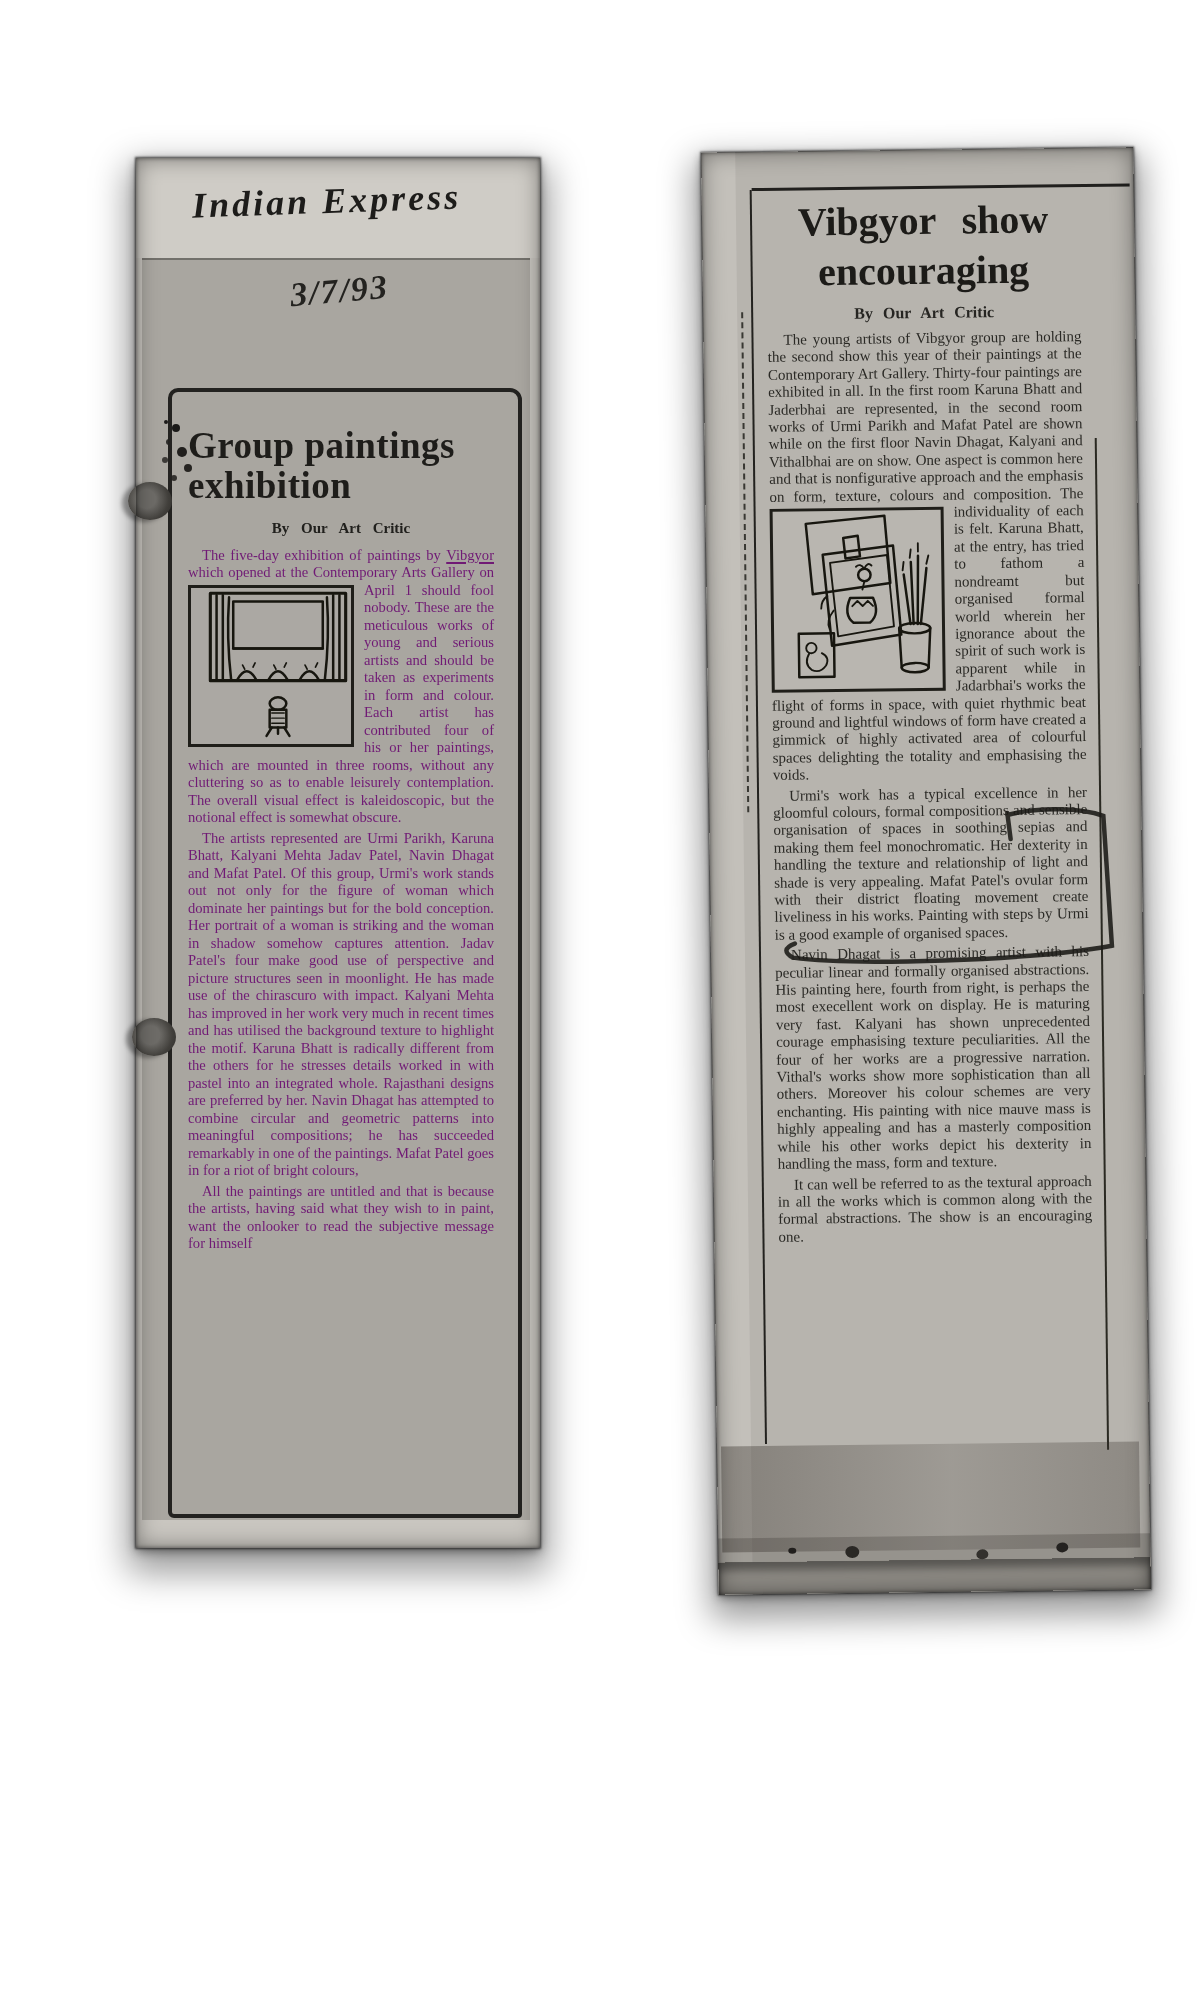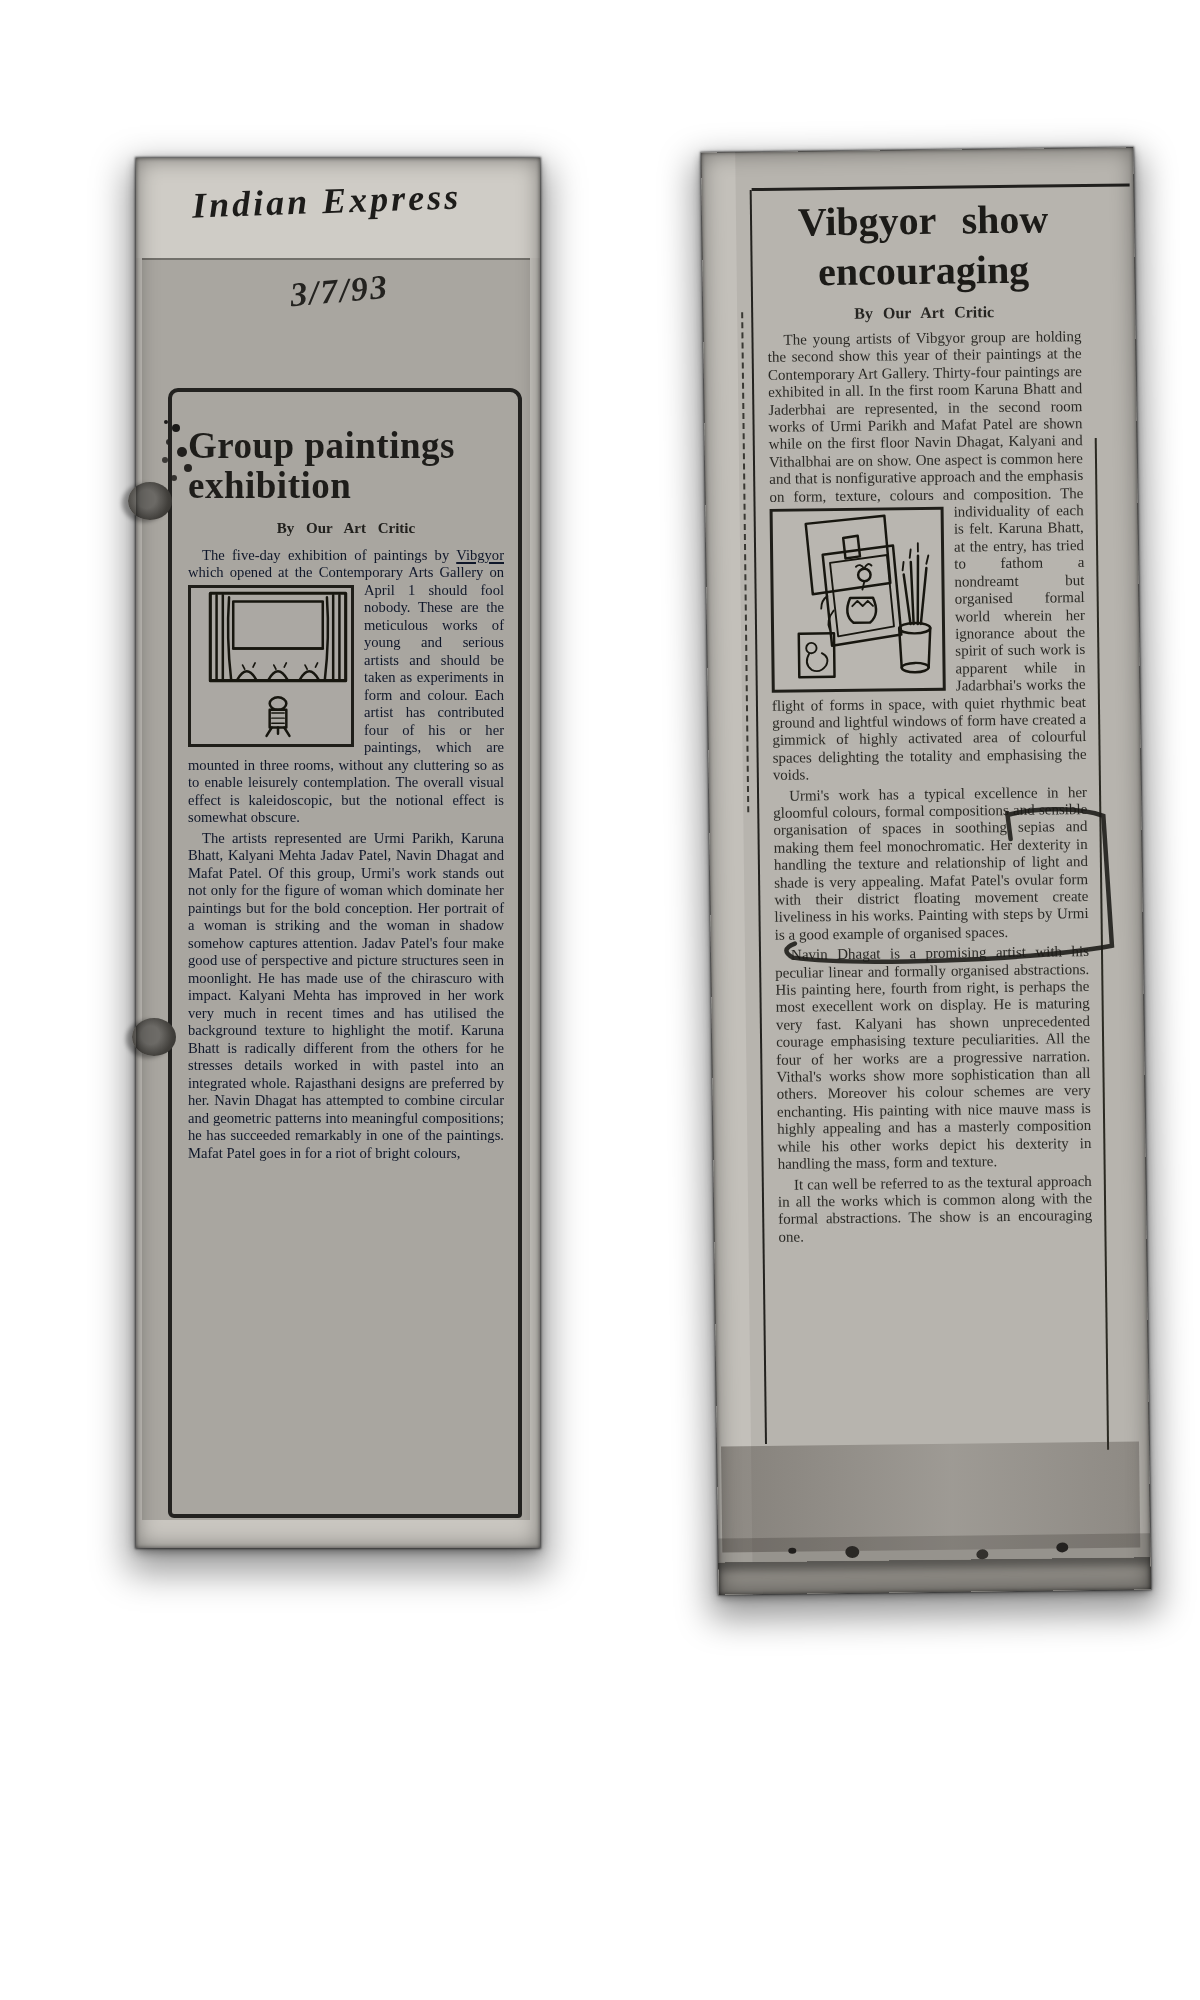--- a/index.html
+++ b/index.html
@@ -14,24 +14,24 @@
   
   #clip-left{left:136px;top:158px;width:404px;height:1390px;background:#c9c6c0;}
   .lc-hand{position:absolute;top:0;left:0;right:0;height:100px;background:#cfccc6;}
   .lc-hand .hw{position:absolute;left:56px;top:22px;font-style:italic;font-weight:bold;
                font-size:36px;letter-spacing:3px;color:#1d1c1a;transform:rotate(-2deg);}
   .lc-news{position:absolute;top:100px;left:6px;right:10px;bottom:28px;background:#a9a6a0;
            border-top:2px solid rgba(70,68,64,.55);}
   .lc-date{position:absolute;top:12px;left:148px;font-style:italic;font-weight:bold;
            font-size:34px;letter-spacing:2px;color:#242320;transform:rotate(-5deg);}
   .lc-frame{position:absolute;top:128px;left:26px;width:354px;height:1130px;box-sizing:border-box;
-            border:4px solid #232220;border-radius:10px 12px 4px 6px;padding:34px 14px 8px 16px;}
+            border:4px solid #232220;border-radius:10px 12px 4px 6px;padding:34px 24px 8px 16px;}
   .lc-headline{font-size:37px;font-weight:bold;line-height:1.08;letter-spacing:.5px;color:#1e1d1a;}
   .byline{margin-top:14px;text-align:center;font-weight:bold;font-size:15px;word-spacing:8px;color:#21201d;}
-  .bodytext{margin-top:10px;font-size:14.6px;line-height:17.5px;text-align:justify;color:#0f172a;}
+  .bodytext{margin-top:10px;font-size:14.6px;line-height:17.5px;text-align:justify;color:#701a75;}
   .bodytext p{margin:0 0 3px 0;text-indent:14px;}
   .illu-box{float:left;box-sizing:border-box;border:3px solid #1f1e19;margin:3px 10px 2px 0;
             display:block;background:rgba(255,255,255,.03);}
   #lc-illu{width:146px;height:152px;}
   .pen-under{text-decoration-thickness:2.5px;text-underline-offset:2px;
              text-decoration-color:#23221e;}
   .print-under{text-decoration:underline;text-decoration-thickness:1.5px;text-underline-offset:2px;}
   .pin{position:absolute;width:44px;height:38px;border-radius:50%;
        background:radial-gradient(circle at 42% 45%, #6e6c68 0 28%, #413f3b 66%, #2d2b28 100%);
        box-shadow:-6px 2px 4px rgba(0,0,0,.35);}
@@ -97,20 +97,21 @@
                 <path d="M36 74 l2 4 M48 72 l-2 4 M66 74 l2 4 M78 72 l-2 4 M96 74 l2 4 M108 72 l-2 4" stroke-width="1.6"></path>
                 <ellipse cx="70" cy="111" rx="8" ry="6"></ellipse>
                 <rect x="62" y="117" width="16" height="17"></rect>
                 <path d="M64 120 h12 M64 125 h12 M64 130 h12" stroke-width="1.4"></path>
                 <path d="M59 142 l5 -8 M81 142 l-5 -8 M70 134 v6"></path>
               </svg>
             </span>
             <span>April 1 should fool nobody. These are the meticulous works of young and serious artists and should be taken as experiments in form and colour. Each artist has contributed four of his or her paintings, which are mounted in three rooms, without any cluttering so as to enable leisurely contemplation. The overall visual effect is kaleidoscopic, but the notional effect is somewhat obscure.</span>
           </p>
           <p><span>The artists represented are Urmi Parikh, Karuna Bhatt, Kalyani Mehta Jadav Patel, Navin Dhagat and Mafat Patel. Of this group, Urmi's work stands out not only for the figure of woman which dominate her paintings but for the bold conception. Her portrait of a woman is striking and the woman in shadow somehow captures attention. </span><span class="pen-under">Jadav Patel's four make good use of perspective and picture structures seen in moonlight. He has made use of the chirascuro with impact.</span><span> Kalyani Mehta has improved in her work very much in recent times and has utilised the background texture to highlight the motif. Karuna Bhatt is radically different from the others for he stresses details worked in with pastel into an integrated whole. Rajasthani designs are preferred by her. Navin Dhagat has attempted to combine circular and geometric patterns into meaningful compositions; he has succeeded remarkably in one of the paintings. Mafat Patel goes in for a riot of bright colours,</span></p>
+          <p>All the paintings are untitled and that is because the artists, having said what they wish to in paint, want the onlooker to read the subjective message for himself</p>
         </div>
       </div>
     </div>
 
     <div id="pin1" class="pin"></div>
     <div id="pin2" class="pin"></div>
   </div>
 
   <div id="clip-right" class="clipping grain">
     <div class="rc-margin"></div>

